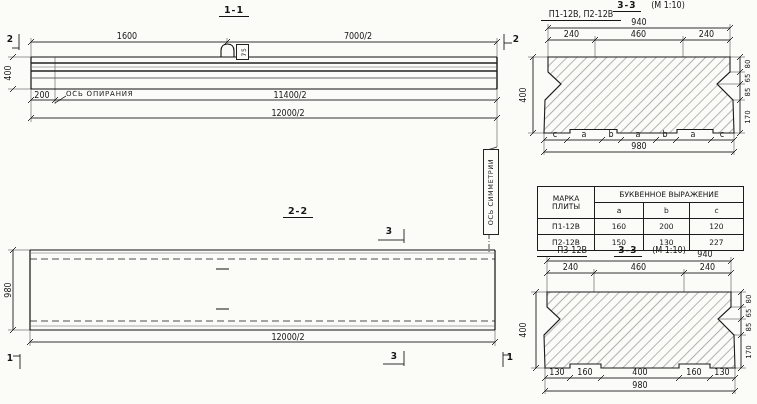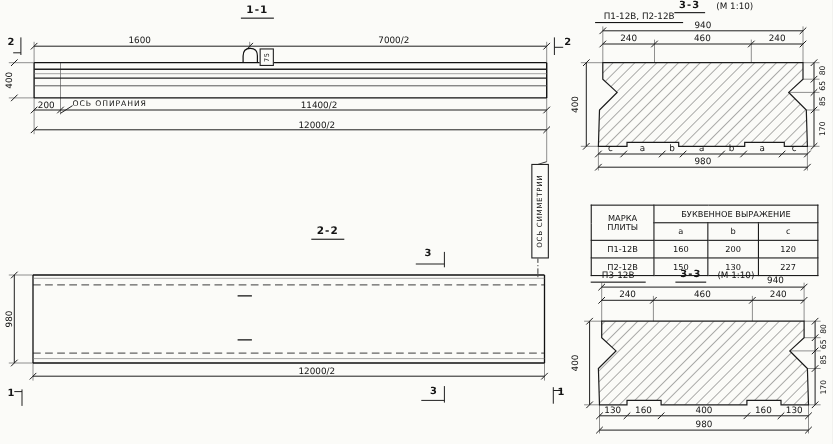--- a/index.html
+++ b/index.html
@@ -207,21 +207,21 @@
     </div>
   <span class="dim" style="left:548px;top:130px;width:14px;">c</span>
   <span class="dim" style="left:577px;top:130px;width:14px;">a</span>
   <span class="dim" style="left:604px;top:130px;width:14px;">b</span>
   <span class="dim" style="left:631px;top:130px;width:14px;">a</span>
   <span class="dim" style="left:658px;top:130px;width:14px;">b</span>
   <span class="dim" style="left:686px;top:130px;width:14px;">a</span>
   <span class="dim" style="left:715px;top:130px;width:14px;">c</span>
   <span class="dim" style="left:620px;top:142px;width:38px;">980</span>
 
-  <span class="dim ul" style="left:537px;top:246px;width:50px;">П3-12В</span>
+  <span class="dim ul" style="left:537px;top:246px;width:50px;text-align:right;">П3-12В</span>
   <span class="ttl ul" style="left:614px;top:245px;width:28px;font-size:9px;">3-3</span>
   <span class="dim" style="left:645px;top:246px;width:48px;">(М 1:10)</span>
   <span class="dim" style="left:690px;top:250px;width:30px;">940</span>
   <span class="dim" style="left:548px;top:263px;width:45px;">240</span>
   <span class="dim" style="left:616px;top:263px;width:45px;">460</span>
   <span class="dim" style="left:685px;top:263px;width:45px;">240</span>
   <div class="vwrap" style="left:516px;top:314px;width:14px;height:32px;">
       <span>400</span>
     </div>
   <div class="vwrap" style="left:742px;top:289px;width:14px;height:20px;">

